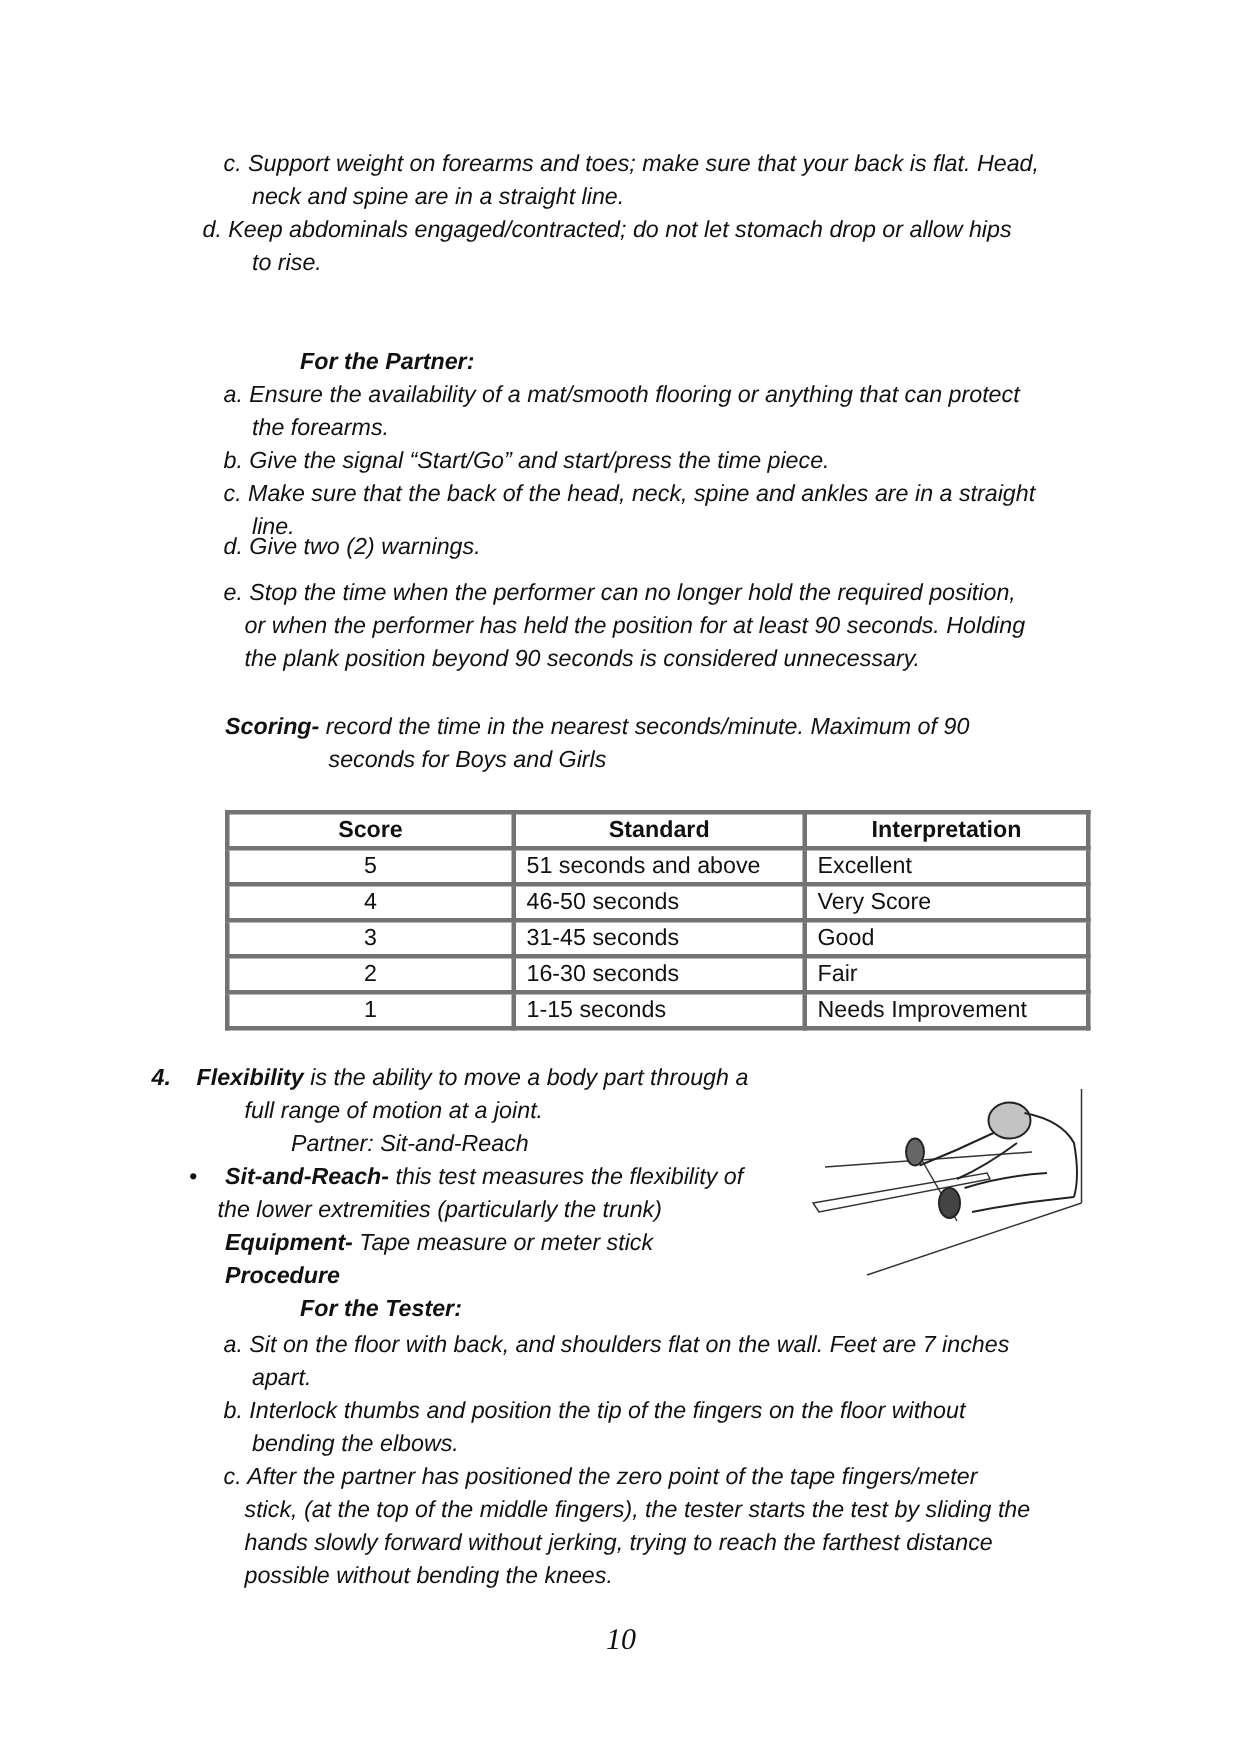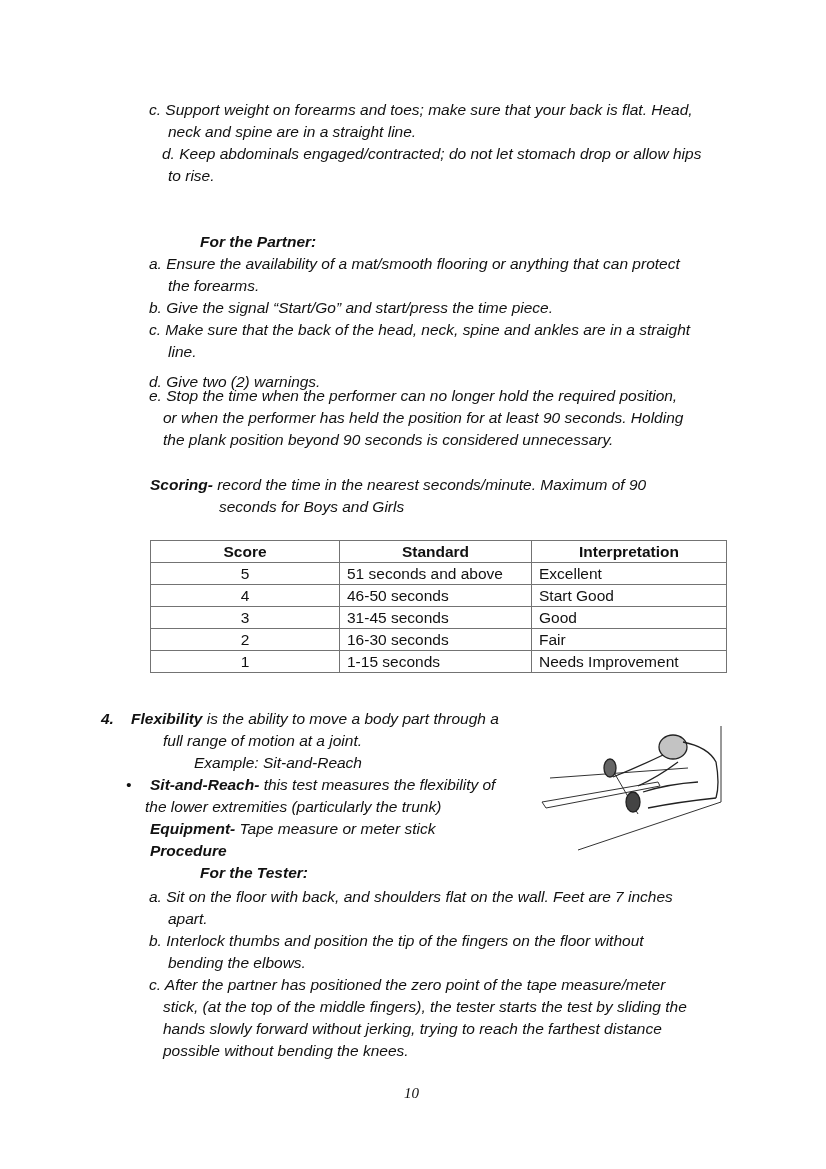--- a/index.html
+++ b/index.html
@@ -1,43 +1,43 @@
 <!DOCTYPE html>
 <html><head>
   <meta charset="utf-8">
   <style>
     html, body { margin: 0; padding: 0; background: #ffffff; }
     body { width: 826px; height: 1169px; position: relative; overflow: hidden;
            font-family: "Liberation Sans", sans-serif; color: #111; font-size: 15.5px; }
     .abs { position: absolute; white-space: nowrap; line-height: 22px; font-style: italic; }
     .b { font-weight: bold; }
-    .page-num { font-family: "Liberation Serif", serif; font-size: 15px; text-align: center; }
+    .page-num { font-family: "Liberation Serif", serif; font-size: 20px; text-align: center; }
     table.score { position: absolute; left: 150px; top: 540px; width: 577px;
                   border-collapse: collapse; font-size: 15.5px; }
-    table.score th, table.score td { border: 1px solid #737373; height: 21px; padding: 0 7px; line-height: 21px; }
+    table.score th, table.score td { border: 3px solid #737373; height: 21px; padding: 0 7px; line-height: 21px; }
     table.score th { font-weight: bold; text-align: center; }
     table.score td.c { text-align: center; }
     .col1 { width: 174px; } .col2 { width: 177px; }
     .illus { position: absolute; left: 538px; top: 722px; width: 190px; height: 132px; }
   </style>
 </head>
 <body>
 
 <div class="abs" style="left:149px;top:99px">c. Support weight on forearms and toes; make sure that your back is flat. Head,</div>
 <div class="abs" style="left:168px;top:121px">neck and spine are in a straight line.</div>
-<div class="abs" style="left:162px;top:143px">d. Keep abdominals engaged/contracted; do not let stomach drop or allow hips</div>
+<div class="abs" style="left:135px;top:143px">d. Keep abdominals engaged/contracted; do not let stomach drop or allow hips</div>
 <div class="abs" style="left:168px;top:165px">to rise.</div>
 
 <div class="abs b" style="left:200px;top:231px">For the Partner:</div>
 <div class="abs" style="left:149px;top:253px">a. Ensure the availability of a mat/smooth flooring or anything that can protect</div>
 <div class="abs" style="left:168px;top:275px">the forearms.</div>
 <div class="abs" style="left:149px;top:297px">b. Give the signal “Start/Go” and start/press the time piece.</div>
 <div class="abs" style="left:149px;top:319px">c. Make sure that the back of the head, neck, spine and ankles are in a straight</div>
 <div class="abs" style="left:168px;top:341px">line.</div>
-<div class="abs" style="left:149px;top:371px">d. Give two (2) warnings.</div>
+<div class="abs" style="left:149px;top:354px">d. Give two (2) warnings.</div>
 <div class="abs" style="left:149px;top:385px">e. Stop the time when the performer can no longer hold the required position,</div>
 <div class="abs" style="left:163px;top:407px">or when the performer has held the position for at least 90 seconds. Holding</div>
 <div class="abs" style="left:163px;top:429px">the plank position beyond 90 seconds is considered unnecessary.</div>
 
 <div class="abs" style="left:150px;top:474px"><span class="b">Scoring-</span><span> record the time in the nearest seconds/minute. Maximum of 90</span></div>
 <div class="abs" style="left:219px;top:496px">seconds for Boys and Girls</div>
 
 <table class="score">
   <thead>
     <tr>
@@ -48,21 +48,21 @@
   </thead>
   <tbody>
     <tr>
       <td class="c">5</td>
       <td>51 seconds and above</td>
       <td>Excellent</td>
     </tr>
     <tr>
       <td class="c">4</td>
       <td>46-50 seconds</td>
-      <td>Start Good</td>
+      <td>Very Score</td>
     </tr>
     <tr>
       <td class="c">3</td>
       <td>31-45 seconds</td>
       <td>Good</td>
     </tr>
     <tr>
       <td class="c">2</td>
       <td>16-30 seconds</td>
       <td>Fair</td>
@@ -71,21 +71,21 @@
       <td class="c">1</td>
       <td>1-15 seconds</td>
       <td>Needs Improvement</td>
     </tr>
   </tbody>
 </table>
 
 <div class="abs b" style="left:101px;top:708px">4.</div>
 <div class="abs" style="left:131px;top:708px"><span class="b">Flexibility</span><span> is the ability to move a body part through a</span></div>
 <div class="abs" style="left:163px;top:730px">full range of motion at a joint.</div>
-<div class="abs" style="left:194px;top:752px">Example: Sit-and-Reach</div>
+<div class="abs" style="left:194px;top:752px">Partner: Sit-and-Reach</div>
 
 <div class="abs" style="left:126px;top:774px">•</div>
 <div class="abs" style="left:150px;top:774px"><span class="b">Sit-and-Reach-</span><span> this test measures the flexibility of</span></div>
 <div class="abs" style="left:145px;top:796px">the lower extremities (particularly the trunk)</div>
 <div class="abs" style="left:150px;top:818px"><span class="b">Equipment-</span><span> Tape measure or meter stick</span></div>
 <div class="abs b" style="left:150px;top:840px">Procedure</div>
 <div class="abs b" style="left:200px;top:862px">For the Tester:</div>
 
 <svg class="illus" viewBox="0 0 190 132">
   <g fill="none" stroke="#333" stroke-width="1">
@@ -104,18 +104,18 @@
     <path d="M160 60 Q130 62 105 70"></path>
     <ellipse cx="72" cy="46" rx="6" ry="9" fill="#666"></ellipse>
     <ellipse cx="95" cy="80" rx="7" ry="10" fill="#444"></ellipse>
   </g>
 </svg>
 
 <div class="abs" style="left:149px;top:886px">a. Sit on the floor with back, and shoulders flat on the wall. Feet are 7 inches</div>
 <div class="abs" style="left:168px;top:908px">apart.</div>
 <div class="abs" style="left:149px;top:930px">b. Interlock thumbs and position the tip of the fingers on the floor without</div>
 <div class="abs" style="left:168px;top:952px">bending the elbows.</div>
-<div class="abs" style="left:149px;top:974px">c. After the partner has positioned the zero point of the tape measure/meter</div>
+<div class="abs" style="left:149px;top:974px">c. After the partner has positioned the zero point of the tape fingers/meter</div>
 <div class="abs" style="left:163px;top:996px">stick, (at the top of the middle fingers), the tester starts the test by sliding the</div>
 <div class="abs" style="left:163px;top:1018px">hands slowly forward without jerking, trying to reach the farthest distance</div>
 <div class="abs" style="left:163px;top:1040px">possible without bending the knees.</div>
 
 <div class="abs page-num" style="left:404px;top:1082px">10</div>
 
 </body></html>

